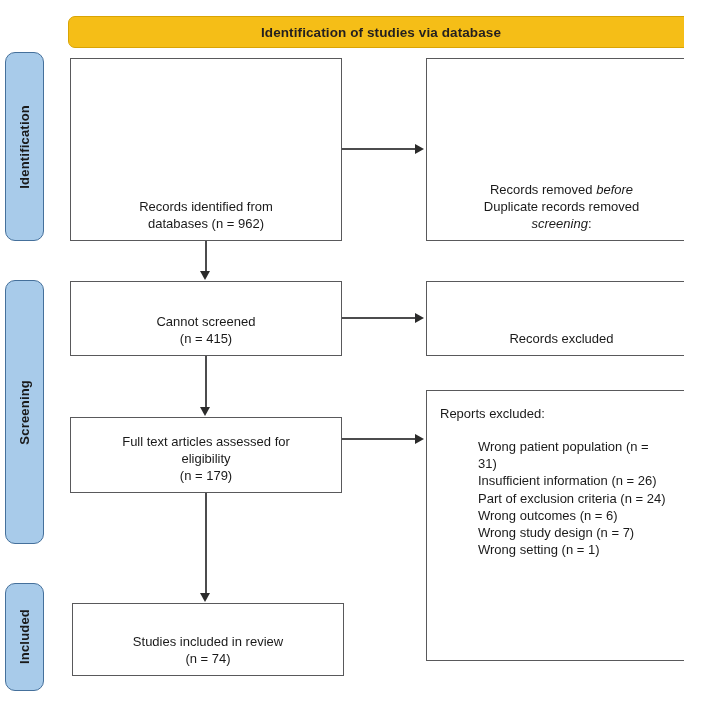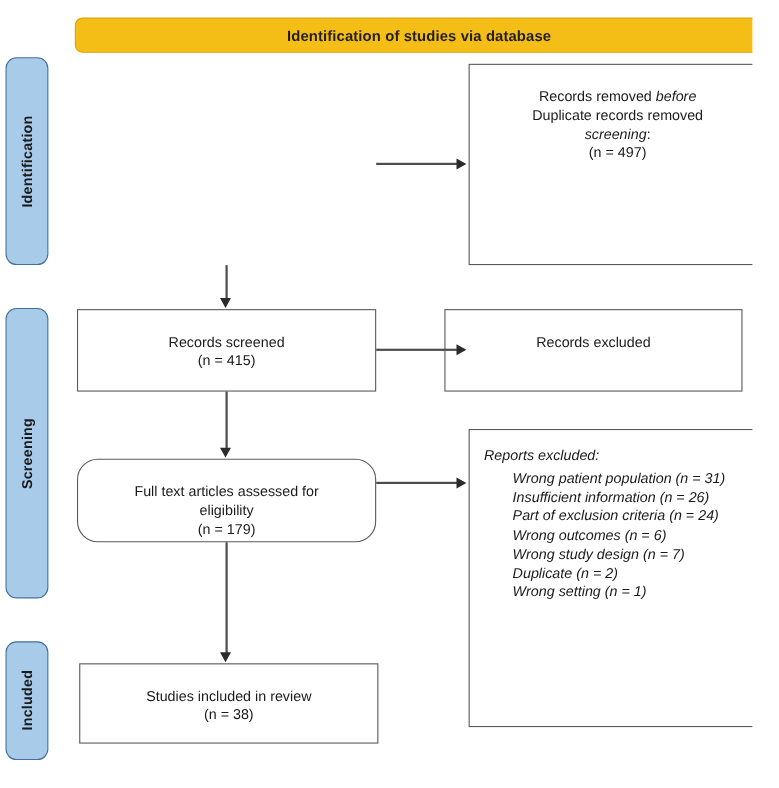--- a/index.html
+++ b/index.html
@@ -66,50 +66,50 @@
   #phase-screening      { top: 280px; height: 264px; }
   #phase-included       { top: 583px; height: 108px; }
 
   
   .box {
     position: absolute;
     background: #ffffff;
     border: 1.6px solid #59595B;
     box-sizing: border-box;
     display: flex;
-    align-items: flex-start;
+    align-items: flex-end;
     justify-content: center;
     text-align: center;
     font-size: 13px;
     line-height: 1.32;
     color: #1a1a1a;
-    padding: 20px 8px;
+    padding: 8px 8px;
   }
   .box .inner { width: 100%; }
   .box .line { display: block; }
 
   
   #box-identified   { left: 70px;  top: 58px;  width: 272px; height: 183px; }
   #box-screened     { left: 70px;  top: 281px; width: 272px; height: 75px;  }
-  #box-fulltext     { left: 70px;  top: 417px; width: 272px; height: 76px; border-radius: 19px;  }
+  #box-fulltext     { left: 70px;  top: 417px; width: 272px; height: 76px;  }
   #box-included     { left: 72px;  top: 603px; width: 272px; height: 73px;  }
 
   
   #box-removed      { left: 426px; top: 58px;  width: 271px; height: 183px; }
-  #box-excluded     { left: 404px; top: 281px; width: 271px; height: 75px;  }
+  #box-excluded     { left: 426px; top: 281px; width: 271px; height: 75px;  }
   #box-reports      {
     left: 426px; top: 390px; width: 271px; height: 271px;
     align-items: flex-start; justify-content: flex-start;
-    text-align: left; padding: 14px 10px 4px 13px; font-style: italic;
+    text-align: left; padding: 14px 10px 4px 13px;
   }
   #box-reports .inner { width: 100%; text-align: left; }
   .reports-title { display: block; }
   .reports-list {
     list-style: none;
-    margin: 4px;
+    margin: 16px;
     padding: 0 0 0 22px;
   }
   .reports-list li { display: block; }
 
   em.italic { font-style: italic; }
 
   
   .conn { position: absolute; background: #4c4c4e; }
   .hline { height: 1.6px; }
   .vline { width: 1.6px; }
@@ -161,33 +161,38 @@
   <div class="phase" id="phase-identification">
     <span class="vtext">Identification</span>
   </div>
   <div class="phase" id="phase-screening">
     <span class="vtext">Screening</span>
   </div>
   <div class="phase" id="phase-included">
     <span class="vtext">Included</span>
   </div>
 
+  <div class="box" id="box-identified">
+    <div class="inner">
+      <span class="line">Records identified from</span>
+      <span class="line">databases (n = 962)</span>
+    </div>
+  </div>
 
   <div class="box" id="box-removed">
     <div class="inner">
       <span class="line"><span>Records removed </span><em class="italic">before</em></span>
       <span class="line">Duplicate records removed</span>
       <span class="line"><em class="italic">screening</em><span>:</span></span>
-      <span class="line">(n = 497)</span>
     </div>
   </div>
 
   <div class="box" id="box-screened">
     <div class="inner">
-      <span class="line">Records screened</span>
+      <span class="line">Cannot screened</span>
       <span class="line">(n = 415)</span>
     </div>
   </div>
 
   <div class="box" id="box-excluded">
     <div class="inner">
       <span class="line">Records excluded</span>
     </div>
   </div>
 
@@ -201,30 +206,29 @@
 
   <div class="box" id="box-reports">
     <div class="inner">
       <span class="reports-title">Reports excluded:</span>
       <ul class="reports-list">
         <li>Wrong patient population (n = 31)</li>
         <li>Insufficient information (n = 26)</li>
         <li>Part of exclusion criteria (n = 24)</li>
         <li>Wrong outcomes (n = 6)</li>
         <li>Wrong study design (n = 7)</li>
-        <li>Duplicate (n = 2)</li>
         <li>Wrong setting (n = 1)</li>
       </ul>
     </div>
   </div>
 
   <div class="box" id="box-included">
     <div class="inner">
       <span class="line">Studies included in review</span>
-      <span class="line">(n = 38)</span>
+      <span class="line">(n = 74)</span>
     </div>
   </div>
 
   <div class="conn hline" id="h1"></div>
   <div class="arrow-right" id="a1"></div>
 
   <div class="conn hline" id="h2"></div>
   <div class="arrow-right" id="a2"></div>
 
   <div class="conn hline" id="h3"></div>

